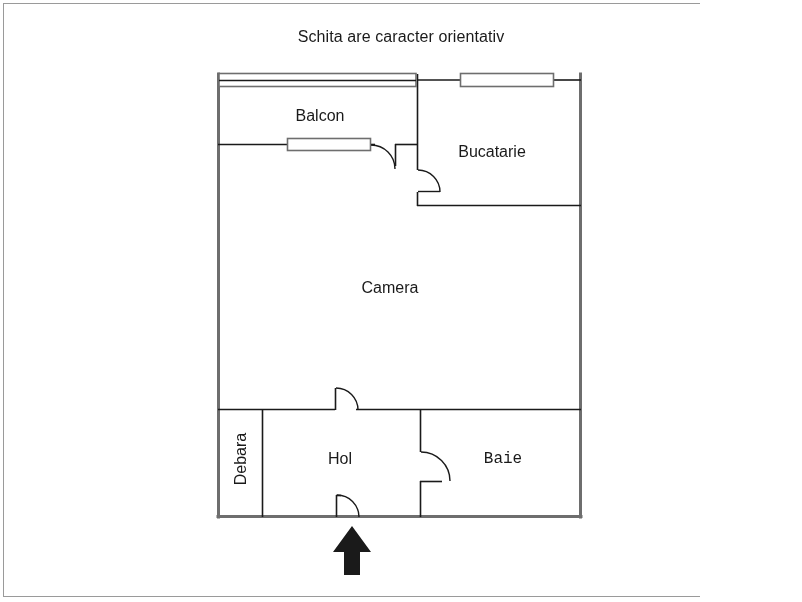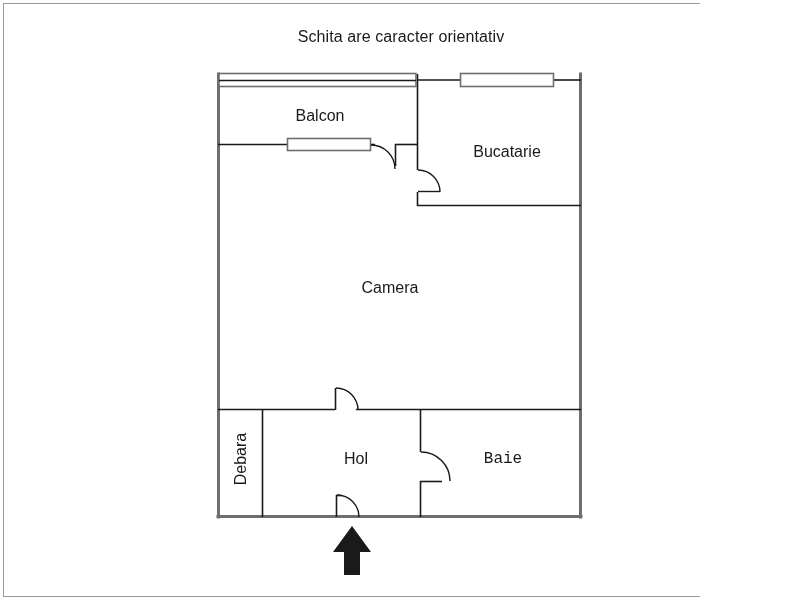--- a/index.html
+++ b/index.html
@@ -149,24 +149,24 @@
     </g>
 
     <g>
       <polygon fill="#1a1a1a" points="352,526 371,552 360,552 360,575 344,575 344,552 333,552"></polygon>
     </g>
   </svg>
 
   <div>
     <div class="room-label" style="left:320px; top:116px;text-align:right;">Balcon</div>
 
-    <div class="room-label" style="left:507px; top:152px;text-align:right;">Bucatarie</div>
+    <div class="room-label" style="left:492px; top:152px;text-align:right;">Bucatarie</div>
 
     <div class="room-label" style="left:390px; top:288px;">Camera</div>
 
     <div class="room-label vertical" style="left:241px; top:459px;">Debara</div>
 
-    <div class="room-label" style="left:356px; top:459px;">Hol</div>
+    <div class="room-label" style="left:340px; top:459px;">Hol</div>
 
     <div class="room-label" style="left:503px; top:459px;font-family:Liberation Mono, monospace;">Baie</div>
   </div>
 
 </div>
 
 </body></html>

